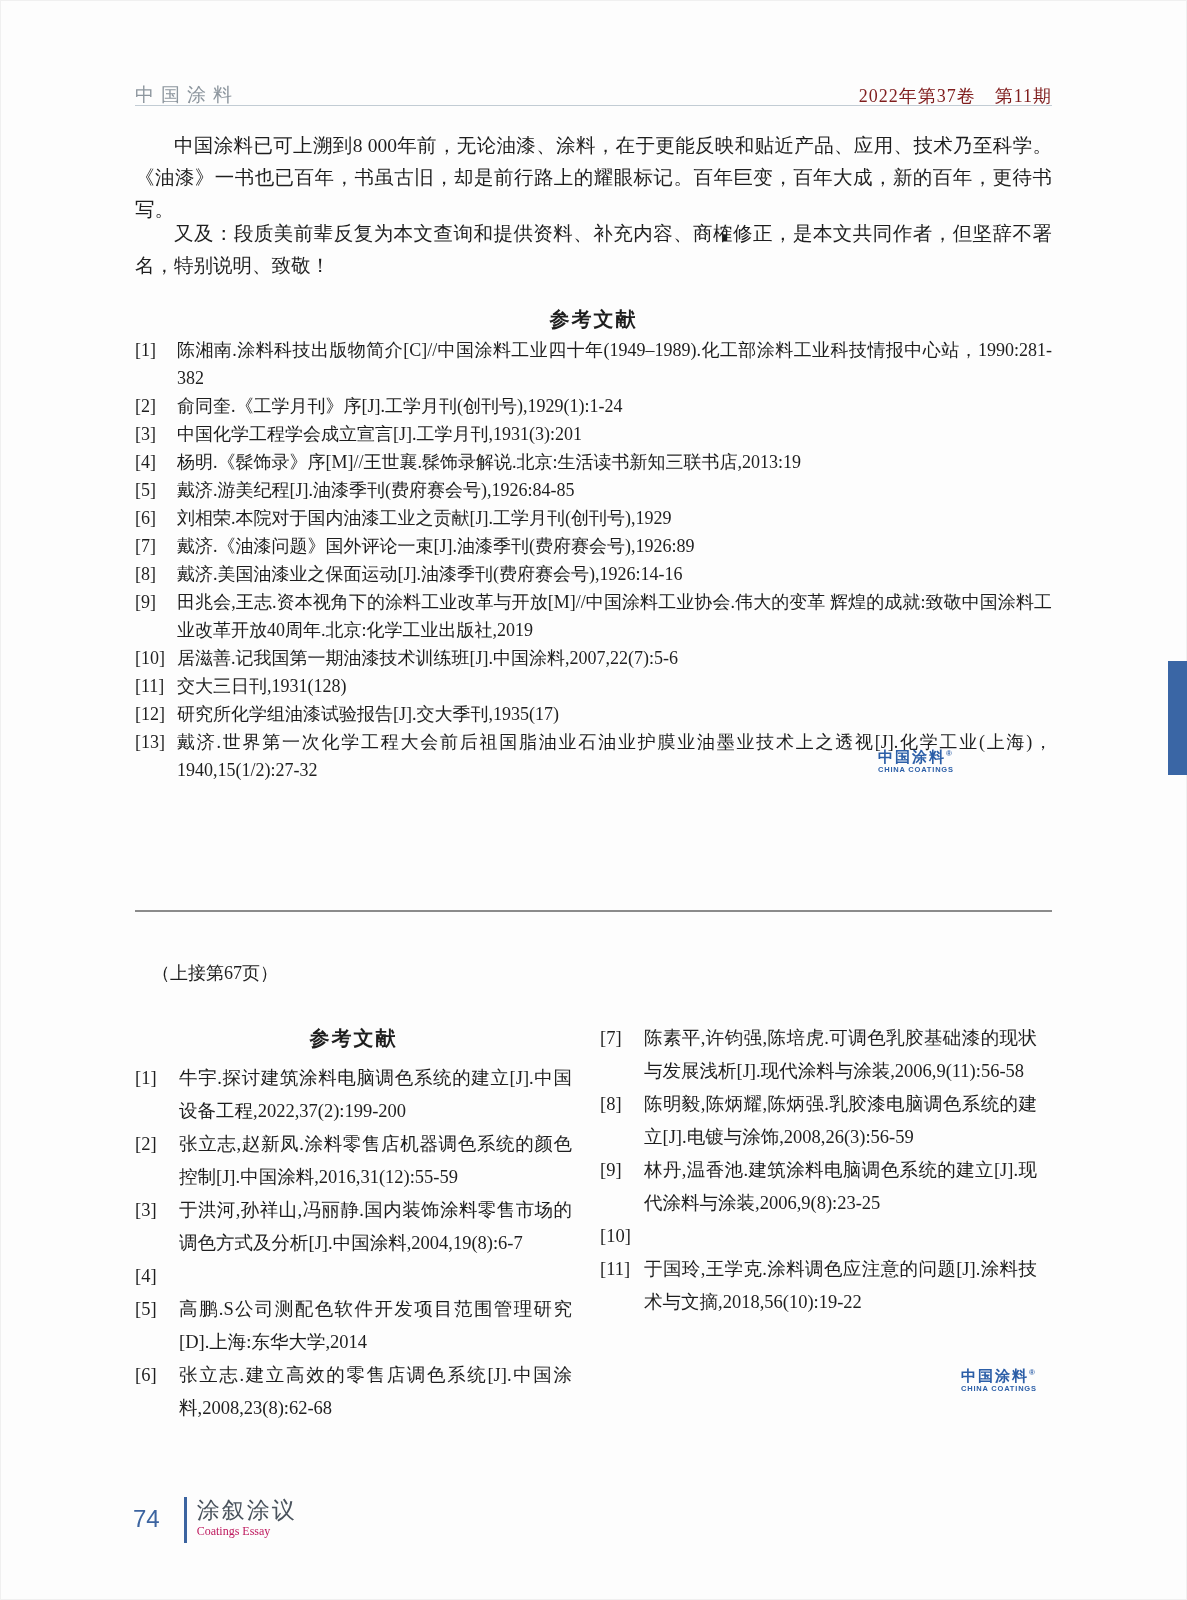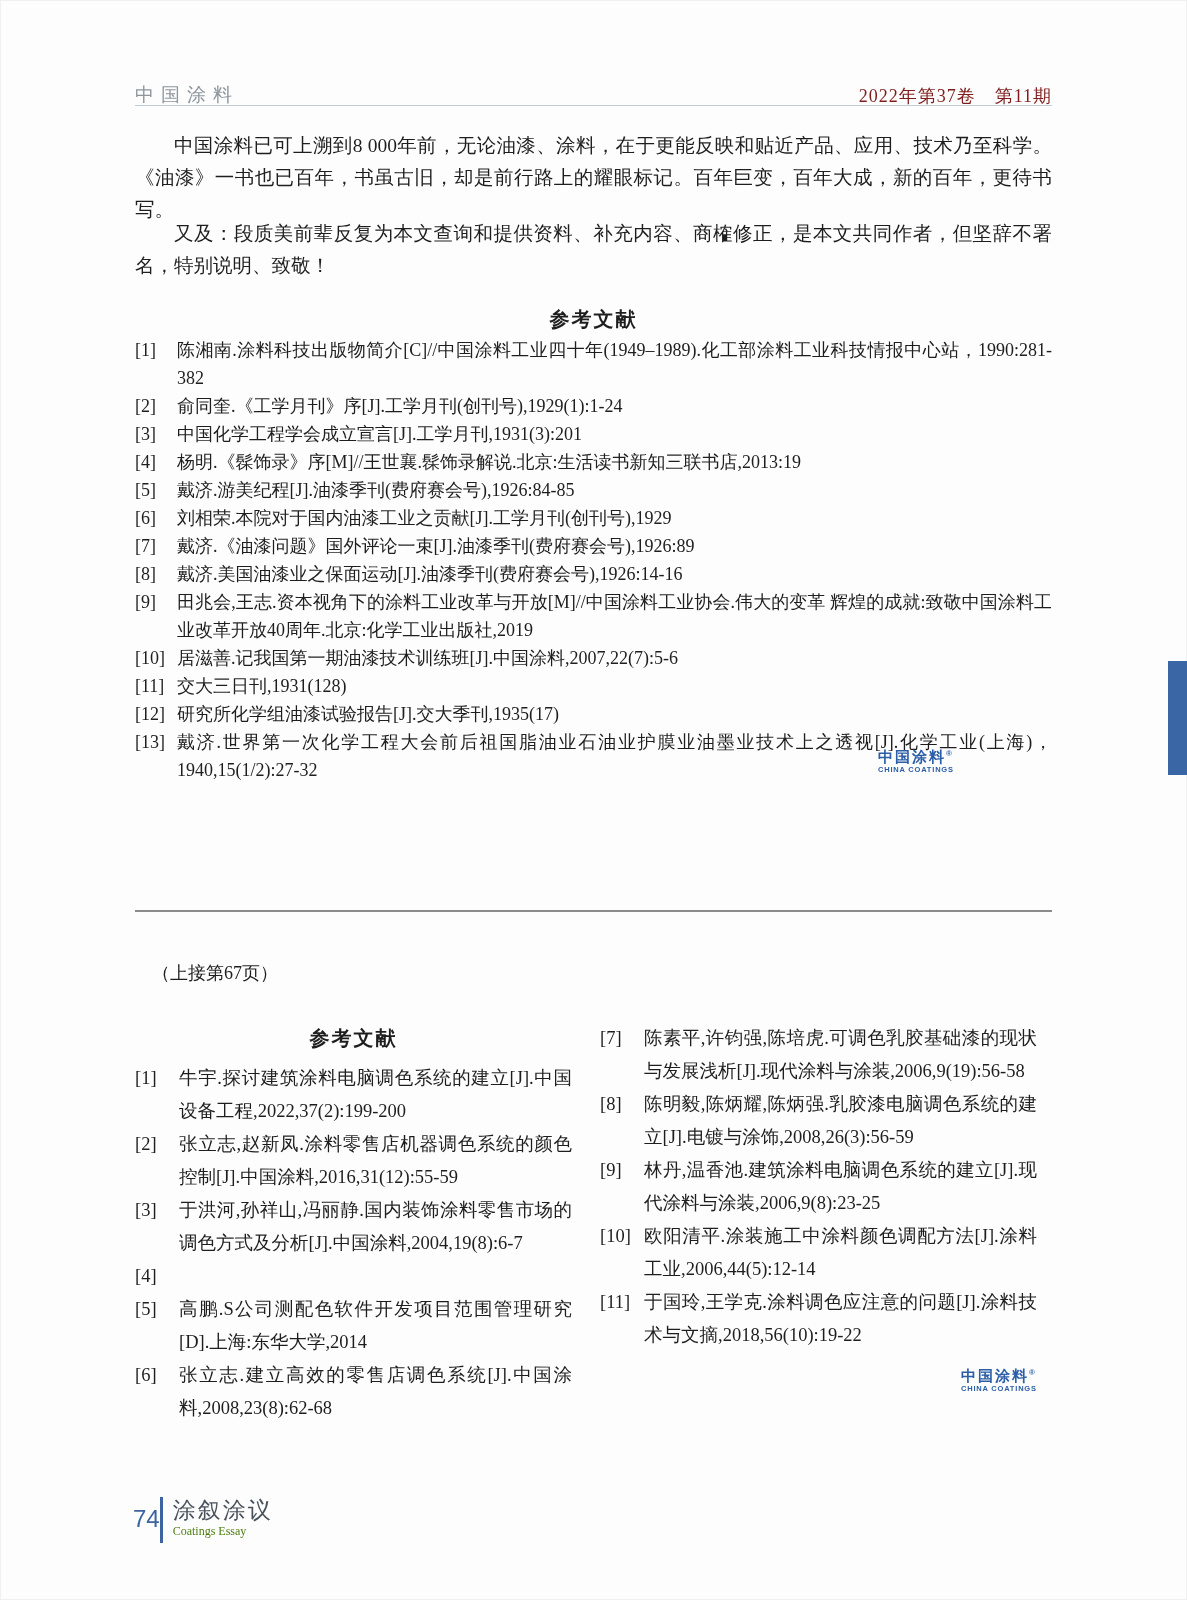--- a/index.html
+++ b/index.html
@@ -51,24 +51,24 @@
   .col-refs-title{font-size:20px;font-weight:bold;text-align:center;letter-spacing:2px;margin:0 0 7px 0;}
   .col{position:absolute;font-size:18.5px;line-height:33px;}
   .col .ref-num{flex:0 0 44px;}
 
   
   .side-tab{position:absolute;right:0;top:661px;width:19px;height:114px;background:var(--side-tab);}
 
   
   .footer{position:absolute;left:133px;top:1497px;display:flex;align-items:flex-start;
           font-family:"Liberation Sans","DejaVu Sans",sans-serif;}
-  .page-num{color:var(--footer-blue);font-size:24px;line-height:44px;padding-right:0;}
+  .page-num{color:var(--footer-blue);font-size:24px;line-height:44px;padding-right:24px;}
   .footer-bar{width:3px;height:46px;background:var(--footer-blue);margin-right:10px;}
   .col-title-cn{font-size:23px;color:#49525c;letter-spacing:2px;line-height:26px;}
-  .col-title-en{font-size:12px;color:#4d7c0f;font-family:"Liberation Serif","DejaVu Serif",serif;line-height:16px;}
+  .col-title-en{font-size:12px;color:#be185d;font-family:"Liberation Serif","DejaVu Serif",serif;line-height:16px;}
 </style>
 </head>
 <body>
 
 <div class="page">
 
   <div class="hdr-left">中国涂料</div>
   <div class="hdr-right">2022年第37卷　第11期</div>
   <div class="hdr-rule"></div>
 
@@ -166,33 +166,32 @@
           <span class="ref-num">[6]</span>
           <span class="ref-text">张立志.建立高效的零售店调色系统[J].中国涂料,2008,23(8):62-68</span>
         </div>
       </div>
   </div>
 
   <div class="col col-right">
     <div>
         <div class="ref-item">
           <span class="ref-num">[7]</span>
-          <span class="ref-text">陈素平,许钧强,陈培虎.可调色乳胶基础漆的现状与发展浅析[J].现代涂料与涂装,2006,9(19):56-58</span>
+          <span class="ref-text">陈素平,许钧强,陈培虎.可调色乳胶基础漆的现状与发展浅析[J].现代涂料与涂装,2006,9(11):56-58</span>
         </div>
         <div class="ref-item">
           <span class="ref-num">[8]</span>
           <span class="ref-text">陈明毅,陈炳耀,陈炳强.乳胶漆电脑调色系统的建立[J].电镀与涂饰,2008,26(3):56-59</span>
         </div>
         <div class="ref-item">
           <span class="ref-num">[9]</span>
           <span class="ref-text">林丹,温香池.建筑涂料电脑调色系统的建立[J].现代涂料与涂装,2006,9(8):23-25</span>
         </div>
         <div class="ref-item">
           <span class="ref-num">[10]</span>
-          <span class="ref-text">欧阳清平.涂装施工中涂料颜色调配方法[J].涂料工业,2006,44(5):12-14</span>
         </div>
         <div class="ref-item">
           <span class="ref-num">[11]</span>
           <span class="ref-text">于国玲,王学克.涂料调色应注意的问题[J].涂料技术与文摘,2018,56(10):19-22</span>
         </div>
       </div>
   </div>
 
   <div class="logo logo-2">
     <div class="logo-word"><span>中国涂料</span><span class="logo-reg">®</span></div>

